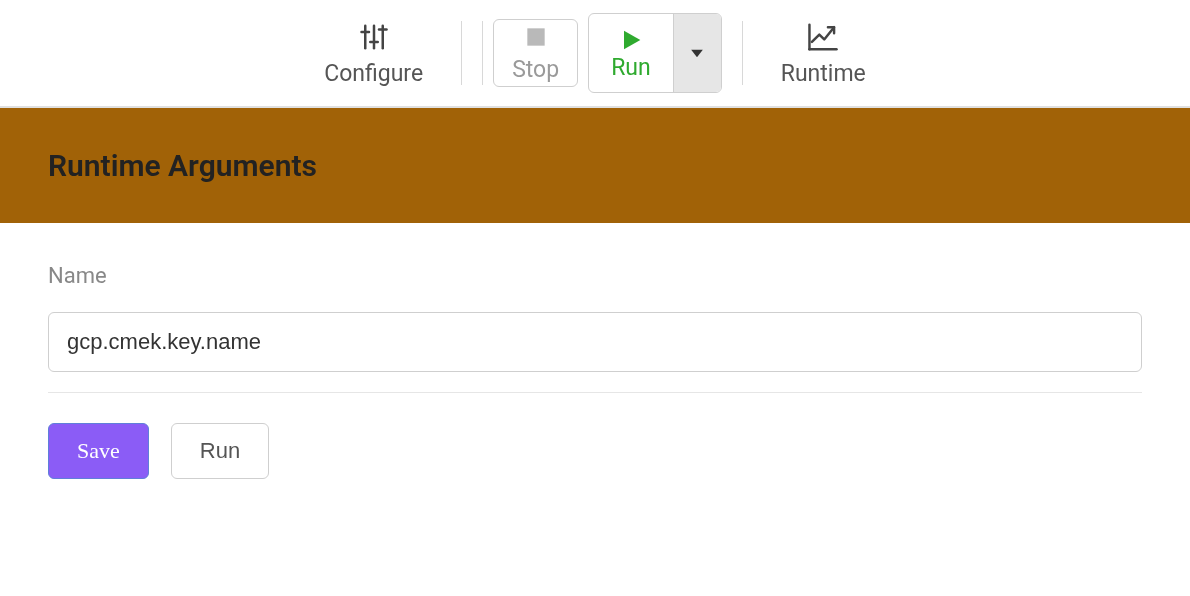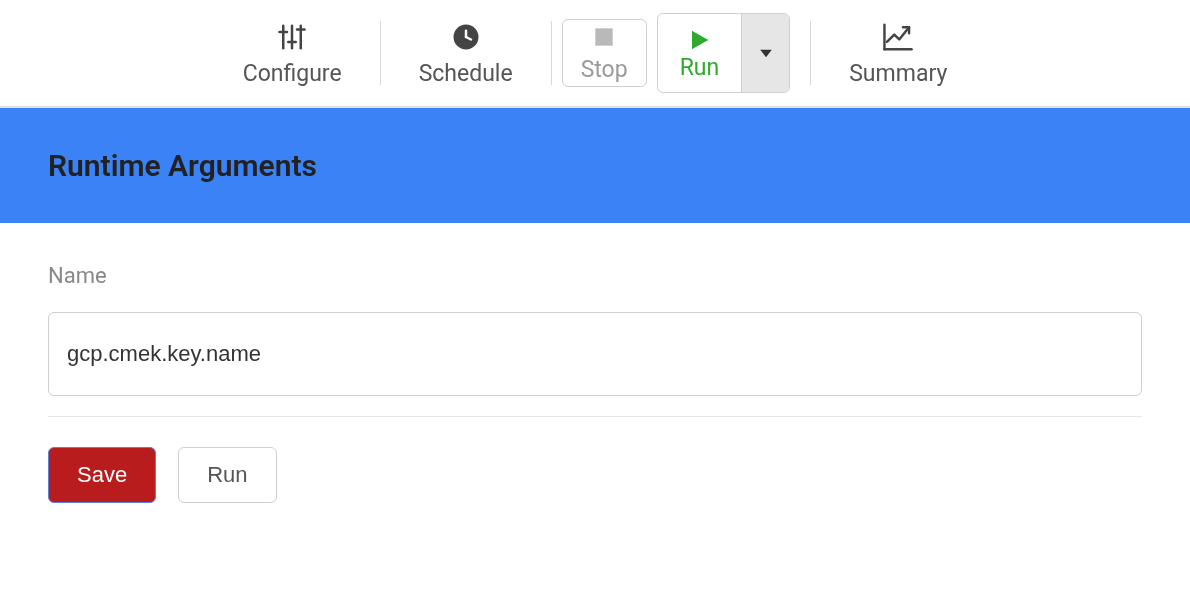--- a/index.html
+++ b/index.html
@@ -80,21 +80,21 @@
     width: 48px;
     background: #e6e6e6;
     display: flex;
     align-items: center;
     justify-content: center;
     border-left: 1px solid #cfcfcf;
   }
 
   
   .section-header {
-    background: #3b82f6;
+    background: #a16207;
     padding: 40px 48px;
   }
   .section-header h2 {
     font-size: 30px;
     font-weight: 600;
     color: #222222;
   }
 
   
   .form-area {
@@ -109,21 +109,21 @@
   .col-label {
     font-size: 22px;
     color: #888888;
     font-weight: 400;
     margin-bottom: 24px;
     display: block;
   }
   .text-input {
     width: 100%;
     font-size: 22px;
-    padding: 28px 18px;
+    padding: 16px 18px;
     border: 1px solid #cfcfcf;
     border-radius: 6px;
     color: #333333;
     background: #ffffff;
   }
   .text-input.focused {
     border: 1px solid #5b8fd8;
     outline: none;
     box-shadow: 0 0 0 1px rgba(91,143,216,0.15);
   }
@@ -139,23 +139,24 @@
     gap: 22px;
   }
   .btn {
     font-size: 22px;
     padding: 14px 28px;
     border-radius: 6px;
     cursor: pointer;
     border: 1px solid transparent;
   }
   .btn-primary {
-    background: #b91c1c;
+    background: #8b5cf6;
     color: #ffffff;
     border-color: #5f7fda;
+    font-family: Liberation Serif, serif;
   }
   .btn-secondary {
     background: #ffffff;
     color: #555555;
     border: 1px solid #cfcfcf;
   }
 
   svg { display: block; }
 </style>
 </head>
@@ -172,30 +173,20 @@
         <line x1="2" y1="8" x2="8" y2="8"></line>
         <line x1="9" y1="16" x2="15" y2="16"></line>
         <line x1="16" y1="6" x2="22" y2="6"></line>
       </svg>
     </span>
     <span class="label">Configure</span>
   </div>
 
   <div class="toolbar-sep"></div>
 
-  <div class="toolbar-item">
-    <span class="icon">
-      <svg width="30" height="30" viewBox="0 0 24 24">
-        <circle cx="12" cy="12" r="10" fill="#444444"></circle>
-        <line x1="12" y1="12" x2="12" y2="7" stroke="#ffffff" stroke-width="2" stroke-linecap="round"></line>
-        <line x1="12" y1="12" x2="16" y2="14" stroke="#ffffff" stroke-width="2" stroke-linecap="round"></line>
-      </svg>
-    </span>
-    <span class="label">Schedule</span>
-  </div>
 
   <div class="toolbar-sep"></div>
 
   <div class="toolbar-item boxed stop">
     <span class="icon">
       <svg width="26" height="26" viewBox="0 0 24 24">
         <rect x="4" y="4" width="16" height="16" fill="#b9b9b9"></rect>
       </svg>
     </span>
     <span class="label">Stop</span>
@@ -223,21 +214,21 @@
 
   <div class="toolbar-item">
     <span class="icon">
       <svg width="32" height="30" viewBox="0 0 26 24" fill="none" stroke="#444444" stroke-width="2" stroke-linecap="round" stroke-linejoin="round">
         <polyline points="2,22 2,2"></polyline>
         <polyline points="2,22 24,22"></polyline>
         <polyline points="4,16 10,10 14,14 22,4"></polyline>
         <polyline points="17,4 22,4 22,9"></polyline>
       </svg>
     </span>
-    <span class="label">Summary</span>
+    <span class="label">Runtime</span>
   </div>
 
 </div>
 
 <div class="section-header">
   <h2>Runtime Arguments</h2>
 </div>
 
 <div class="form-area">
   <div class="columns">

